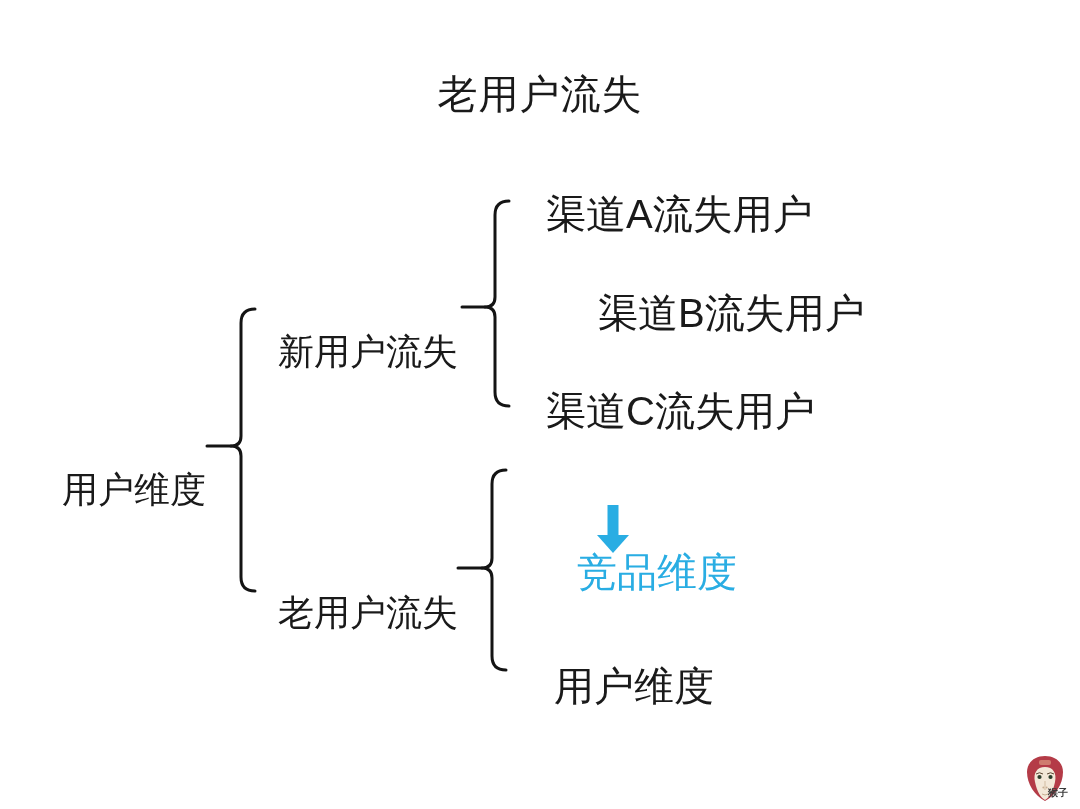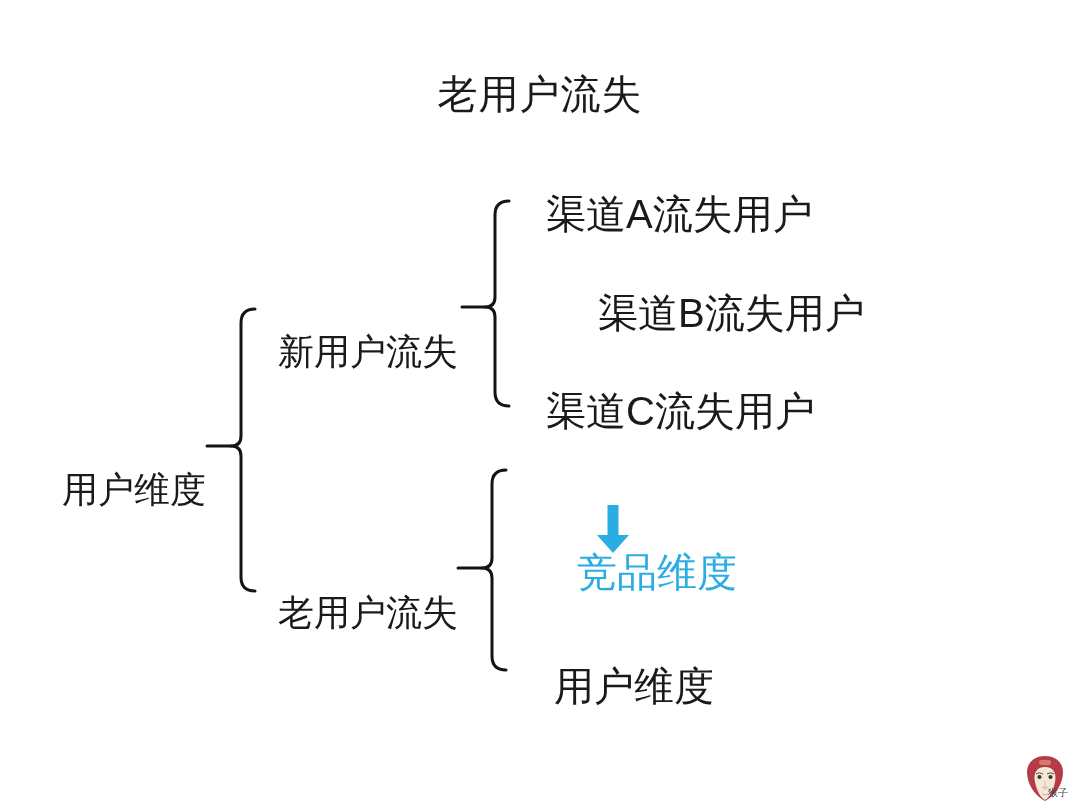--- a/index.html
+++ b/index.html
@@ -16,21 +16,21 @@
     left:0;top:74px;width:1080px;
     text-align:center;
     font-size:40px;
     letter-spacing:1px;
   }
   .node{font-size:36px;margin-top:45px;}
   .leaf{font-size:40px;}
   .accent-text{color:var(--accent,#29ade3);}
   svg.overlay{position:absolute;left:0;top:0;pointer-events:none;}
   .brace{fill:none;stroke:#141414;stroke-width:3;stroke-linecap:round;stroke-linejoin:round;}
-  .logo-caption{font-size:10px;color:#3a3a3a;}
+  .logo-caption{font-size:10px;color:#3a3a3a;font-weight:bold;}
 </style>
 </head>
 <body>
 
 <div id="canvas">
 
   <div class="abs title">老用户流失</div>
 
   <svg class="overlay" width="1080" height="809" viewBox="0 0 1080 809">
 

